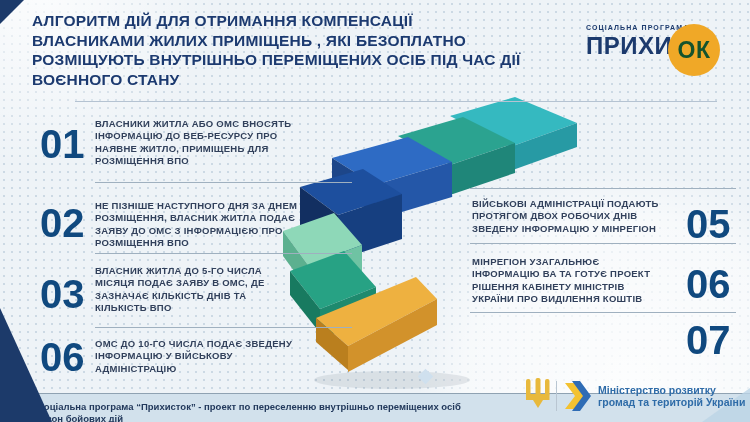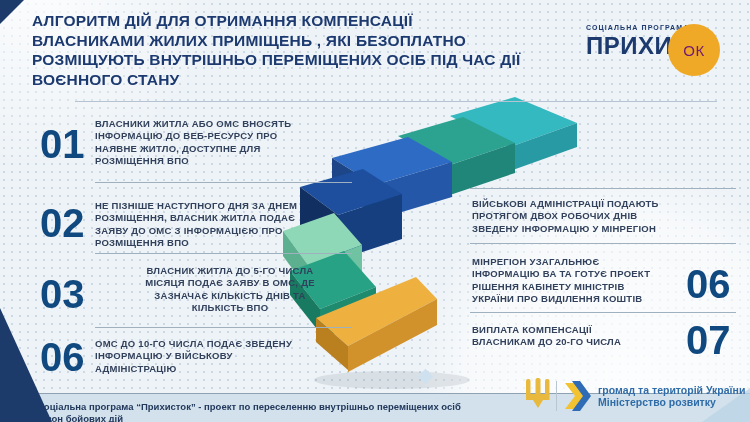--- a/index.html
+++ b/index.html
@@ -21,21 +21,21 @@
     clip-path:polygon(100% 0,100% 100%,0 100%);z-index:6;opacity:.8;}
   .title{position:absolute;left:32px;top:11px;width:560px;z-index:3;
     font-size:15.5px;line-height:19.5px;font-weight:bold;color:#1c3a70;
     letter-spacing:.2px;white-space:pre-line;}
   .title-rule{position:absolute;left:75px;top:101px;width:642px;height:1px;background:#b5c3d2;z-index:3;}
   .logo{position:absolute;left:586px;top:24px;z-index:4;}
   .logo-label{font-size:7px;font-weight:bold;color:#1c3a6d;letter-spacing:1.1px;}
   .logo-brand{font-size:24px;font-weight:bold;color:#1c3a6d;letter-spacing:.5px;margin-top:1px;}
   .logo-circle{position:absolute;left:82px;top:0px;width:52px;height:52px;border-radius:50%;
     background:#f0a827;display:flex;align-items:center;justify-content:center;
-    font-size:15px;font-weight:normal;color:#701a75;letter-spacing:.5px;}
+    font-size:23px;font-weight:bold;color:#14532d;letter-spacing:.5px;}
   .stepnum{position:absolute;font-size:40px;font-weight:bold;color:#10497f;z-index:3;line-height:1;}
   .steptext{position:absolute;font-size:9.5px;line-height:12.4px;font-weight:bold;color:#31405b;
     letter-spacing:.25px;white-space:pre-line;z-index:3;}
   .sep{position:absolute;height:1px;background:#9fb0bf;z-index:3;}
   .stairs{position:absolute;left:0;top:0;z-index:2;pointer-events:none;}
   .diamond{position:absolute;left:420px;top:371px;width:11px;height:11px;background:#cfe0ee;
     transform:rotate(45deg);z-index:2;}
   .footer-band{position:absolute;left:0;top:393px;width:750px;height:29px;background:#d2e1ec;
     border-top:1px solid #8fa2b2;z-index:4;}
   .footer-note{position:absolute;left:37px;top:401px;width:430px;z-index:5;
@@ -63,59 +63,58 @@
 
   <div class="logo">
     <div class="logo-label">СОЦІАЛЬНА ПРОГРАМА</div>
     <div class="logo-brand">ПРИХИСТ</div>
     <div class="logo-circle">ОК</div>
   </div>
 
   <div class="stepnum" style="left:40px;top:124px;text-align:center;">01</div>
   <div class="steptext" style="left:95px;top:118px;width:270px;">ВЛАСНИКИ ЖИТЛА АБО ОМС ВНОСЯТЬ
 ІНФОРМАЦІЮ ДО ВЕБ-РЕСУРСУ ПРО
-НАЯВНЕ ЖИТЛО, ДОСТУПНЕ ДЛЯ
+НАЯВНЕ ЖИТЛО, ПРИМІЩЕНЬ ДЛЯ
 РОЗМІЩЕННЯ ВПО</div>
   <div class="sep" style="left:95px;top:182px;width:257px;"></div>
 
   <div class="stepnum" style="left:40px;top:203px;">02</div>
   <div class="steptext" style="left:95px;top:200px;width:270px;">НЕ ПІЗНІШЕ НАСТУПНОГО ДНЯ ЗА ДНЕМ
 РОЗМІЩЕННЯ, ВЛАСНИК ЖИТЛА ПОДАЄ
 ЗАЯВУ ДО ОМС З ІНФОРМАЦІЄЮ ПРО
 РОЗМІЩЕННЯ ВПО</div>
   <div class="sep" style="left:95px;top:253px;width:257px;"></div>
 
   <div class="stepnum" style="left:40px;top:274px;">03</div>
-  <div class="steptext" style="left:95px;top:265px;width:270px;text-align:center;">ВЛАСНИК ЖИТЛА ДО 5-ГО ЧИСЛА
+  <div class="steptext" style="left:95px;top:265px;width:270px;">ВЛАСНИК ЖИТЛА ДО 5-ГО ЧИСЛА
 МІСЯЦЯ ПОДАЄ ЗАЯВУ В ОМС, ДЕ
 ЗАЗНАЧАЄ КІЛЬКІСТЬ ДНІВ ТА
 КІЛЬКІСТЬ ВПО</div>
   <div class="sep" style="left:95px;top:327px;width:257px;"></div>
 
   <div class="stepnum" style="left:40px;top:337px;">06</div>
   <div class="steptext" style="left:95px;top:338px;width:270px;">ОМС ДО 10-ГО ЧИСЛА ПОДАЄ ЗВЕДЕНУ
 ІНФОРМАЦІЮ У ВІЙСЬКОВУ
 АДМІНІСТРАЦІЮ</div>
 
   <div class="sep" style="left:470px;top:188px;width:266px;"></div>
+  <div class="stepnum" style="left:686px;top:204px;">05</div>
   <div class="steptext" style="left:472px;top:198px;width:205px;">ВІЙСЬКОВІ АДМІНІСТРАЦІЇ ПОДАЮТЬ
 ПРОТЯГОМ ДВОХ РОБОЧИХ ДНІВ
 ЗВЕДЕНУ ІНФОРМАЦІЮ У МІНРЕГІОН</div>
   <div class="sep" style="left:470px;top:243px;width:266px;"></div>
 
   <div class="stepnum" style="left:686px;top:264px;">06</div>
   <div class="steptext" style="left:472px;top:256px;width:205px;">МІНРЕГІОН УЗАГАЛЬНЮЄ
 ІНФОРМАЦІЮ ВА ТА ГОТУЄ ПРОЕКТ
 РІШЕННЯ КАБІНЕТУ МІНІСТРІВ
 УКРАЇНИ ПРО ВИДІЛЕННЯ КОШТІВ</div>
   <div class="sep" style="left:470px;top:312px;width:266px;"></div>
 
   <div class="stepnum" style="left:686px;top:320px;">07</div>
-  <div class="steptext" style="left:472px;top:324px;width:205px;">ВИПЛАТА КОМПЕНСАЦІЇ
-ВЛАСНИКАМ ДО 20-ГО ЧИСЛА</div>
 
   <svg class="stairs" width="750" height="422" viewBox="0 0 750 422">
     <ellipse cx="392" cy="380" rx="78" ry="9" fill="rgba(40,60,80,0.10)"></ellipse>
 
     <polygon points="450,116 515,97 577,123 510,147" fill="#35b9c0"></polygon>
     <polygon points="510,147 577,123 577,147 510,171" fill="#279aa4"></polygon>
 
     <polygon points="398,136 463,117 515,143 450,165" fill="#2ba390"></polygon>
     <polygon points="450,165 515,143 515,173 450,195" fill="#1f8679"></polygon>
 
@@ -151,18 +150,18 @@
       <rect x="21" y="1" width="4.5" height="17" rx="2" fill="#e8b93c"></rect>
       <rect x="2" y="16" width="23.5" height="6" fill="#e8b93c"></rect>
       <polygon points="9,22 19,22 14,30" fill="#e8b93c"></polygon>
     </svg>
     <div class="m-divider"></div>
     <svg width="30" height="34" viewBox="0 0 30 34">
       <polygon points="3,4 12,4 22,17 12,30 3,30 13,17" fill="#f3c231"></polygon>
       <polygon points="10,2 18,2 29,17 18,32 10,32 21,17" fill="#2f6cb5"></polygon>
     </svg>
     <div class="ministry-text">
+      <div>Міністерство розвитку</div>
       <div>громад та територій України</div>
-      <div>Міністерство розвитку</div>
     </div>
   </div>
 
 </div>
 
 </body></html>

